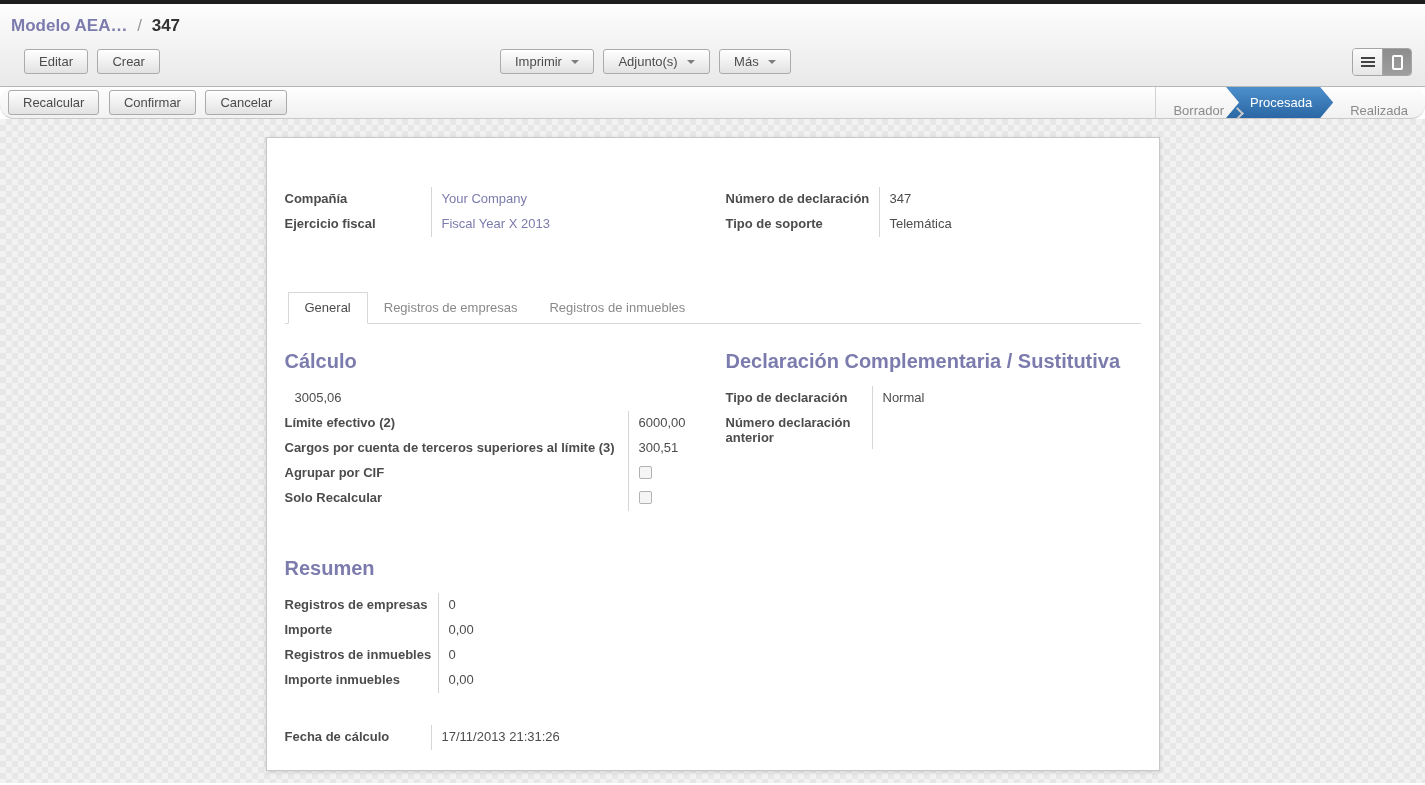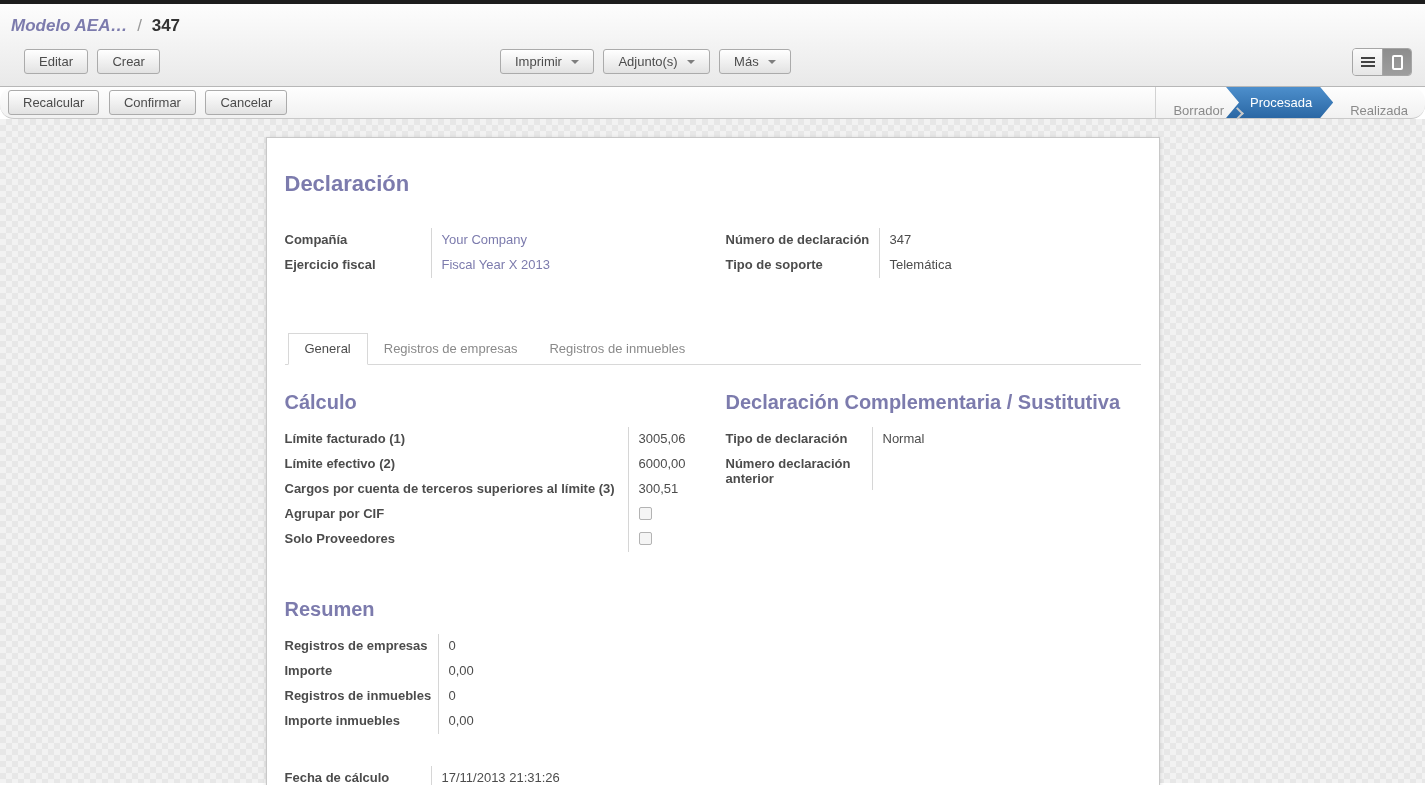--- a/index.html
+++ b/index.html
@@ -7,21 +7,21 @@
   body {
     width:1425px; height:785px; overflow:hidden;
     font-family:"Liberation Sans", sans-serif;
     background:#fff; color:#4c4c4c;
   }
   .topbar { height:4px; background:#1d1d1d; }
 
   
   .control-panel { background:linear-gradient(#fdfdfd,#e9e9e9); border-bottom:1px solid #b7b7b7; }
   .bc-row { padding:12px 12px 2px 11px; font-size:17px; font-weight:bold; height:36px; }
-  .bc-link { color:var(--accent); text-decoration:none; cursor:pointer;font-style:italic; }
+  .bc-link { color:var(--accent); text-decoration:none; cursor:pointer; }
   .bc-sep { color:#999; font-weight:normal; padding:0 5px; }
   .bc-current { color:#333; }
   .btn-row { position:relative; height:46px; }
   .btn {
     display:inline-block; background:linear-gradient(#ffffff,#e2e2e2);
     border:1px solid #ababab; border-radius:3px; padding:4px 14px;
     font-size:13px; color:#4c4c4c; cursor:pointer; white-space:nowrap;
   }
   .btn + .btn { margin-left:5px; }
   .left-btns { position:absolute; left:24px; top:9px; }
@@ -131,21 +131,20 @@
   <div class="status-steps">
       <span class="step">Borrador</span>
       <span class="chev"></span>
       <div class="step-active">Procesada</div>
       <span class="step">Realizada</span>
     </div>
 </div>
 
 <div class="content">
   <div class="sheet">
-    <h1 class="sheet-title">Declaración</h1>
 
     <div class="header-grid">
       <div class="labels-147">
           <div class="frow">
             <div class="flabel">Compañía</div>
             <div class="fvalue link">Your Company</div>
           </div>
           <div class="frow">
             <div class="flabel">Ejercicio fiscal</div>
             <div class="fvalue link">Fiscal Year X 2013</div>
@@ -163,37 +162,36 @@
         </div>
     </div>
 
     <div class="tabs"><span class="tab active">General</span><span class="tab">Registros de empresas</span><span class="tab">Registros de inmuebles</span></div>
 
     <div class="sections-grid">
       <div>
         <h2 class="section-title">Cálculo</h2>
         <div class="labels-344">
             <div class="frow">
-              <div class="flabel">Límite facturado (1)</div>
               <div class="fvalue">3005,06</div>
             </div>
             <div class="frow">
               <div class="flabel">Límite efectivo (2)</div>
               <div class="fvalue">6000,00</div>
             </div>
             <div class="frow">
               <div class="flabel">Cargos por cuenta de terceros superiores al límite (3)</div>
               <div class="fvalue">300,51</div>
             </div>
             <div class="frow">
               <div class="flabel">Agrupar por CIF</div>
               <div class="fvalue"><span class="cb"></span></div>
             </div>
             <div class="frow">
-              <div class="flabel">Solo Proveedores</div>
+              <div class="flabel">Solo Recalcular</div>
               <div class="fvalue"><span class="cb"></span></div>
             </div>
           </div>
       </div>
       <div>
         <h2 class="section-title">Declaración Complementaria / Sustitutiva</h2>
         <div class="labels-147">
             <div class="frow">
               <div class="flabel">Tipo de declaración</div>
               <div class="fvalue">Normal</div>

